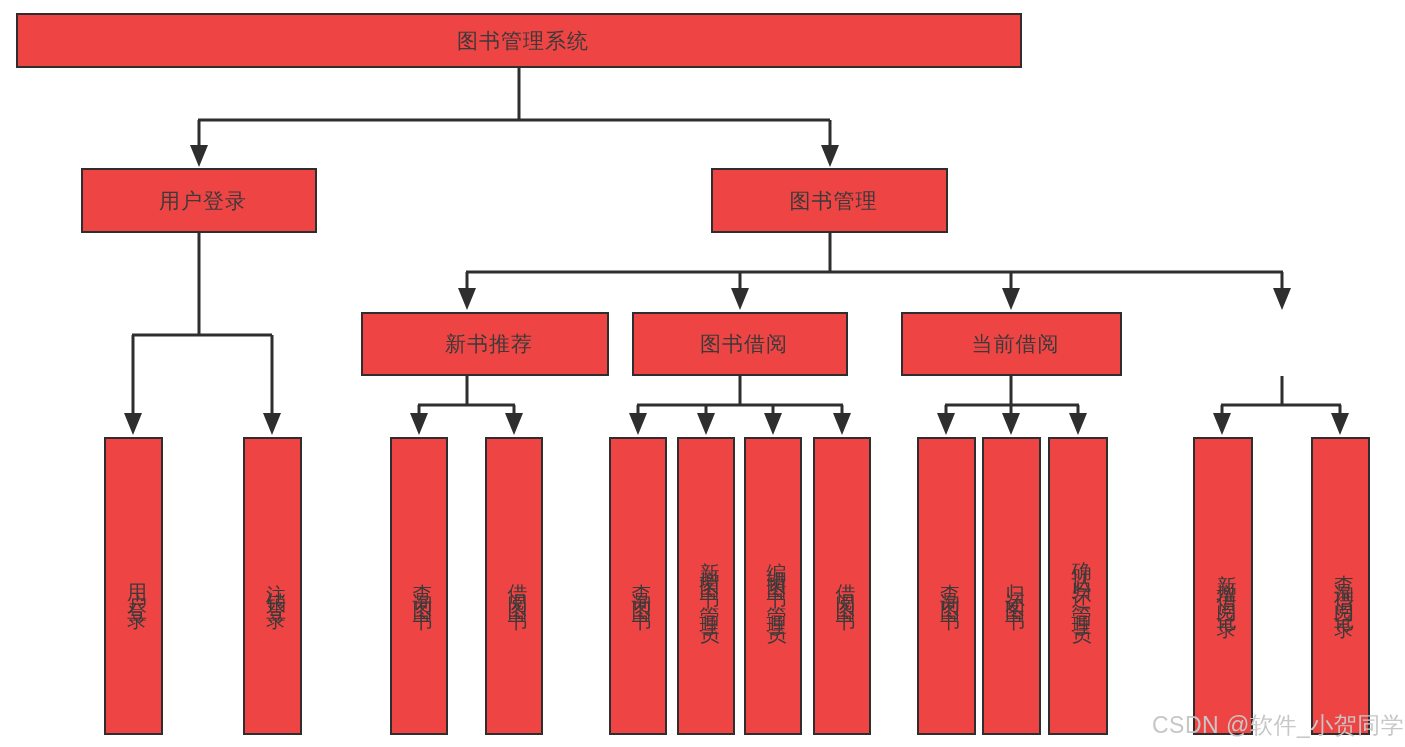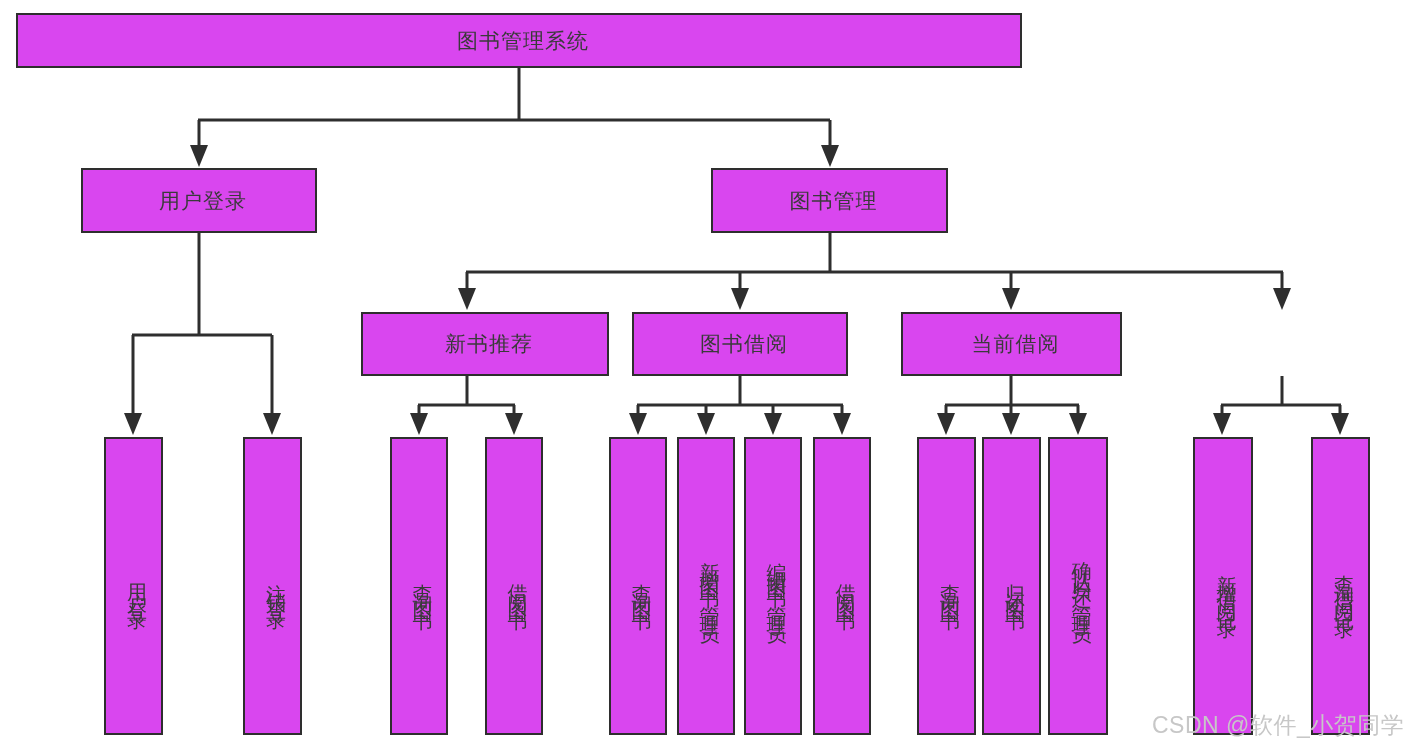--- a/index.html
+++ b/index.html
@@ -19,21 +19,21 @@
     position: absolute;
     left: 0;
     top: 0;
     width: 1405px;
     height: 747px;
     pointer-events: none;
   }
   .node {
     position: absolute;
     box-sizing: border-box;
-    background: #d946ef;
+    background: #ef4444;
     border: 2.5px solid #2e2e2e;
     color: #3a3a3a;
     display: flex;
     align-items: center;
     justify-content: center;
     text-align: center;
     padding-left: 8px;
   }
   .h-node {
     font-size: 21px;

